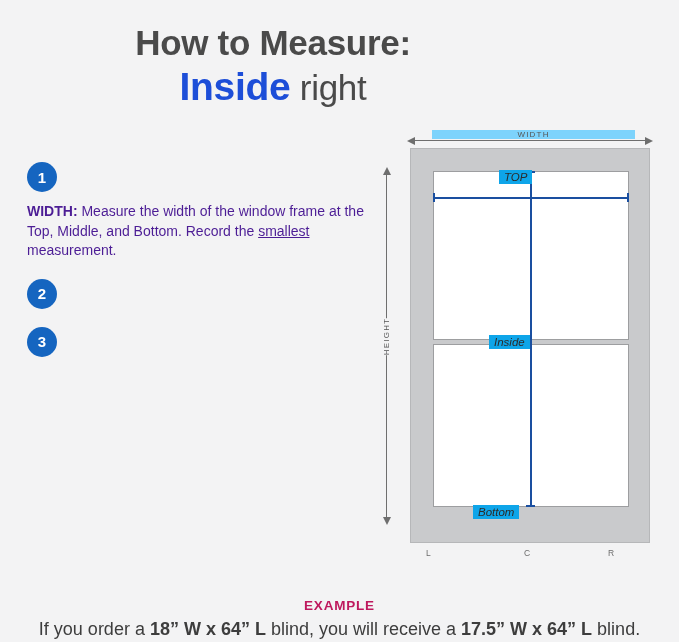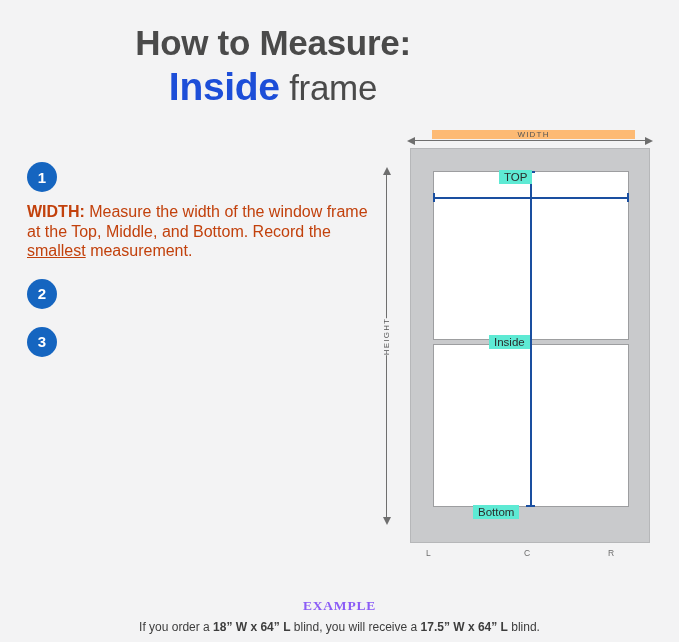--- a/index.html
+++ b/index.html
@@ -70,23 +70,23 @@
     background: #1565c0;
     color: #fff;
     font-size: 15px;
     font-weight: bold;
     display: flex;
     align-items: center;
     justify-content: center;
     margin-bottom: 10px;
   }
   .step-text {
-    font-size: 16px;
+    font-size: 14px;
     line-height: 19.5px;
-    color: #c2410c;
+    color: #4c1d95;
   }
   .step-text b {
     font-weight: bold;
   }
   .step-text u {
     text-decoration: underline;
   }
 
   
   .diagram {
@@ -98,21 +98,21 @@
   }
   .width-label {
     position: absolute;
     left: 60px;
     top: 0px;
     width: 195px;
     text-align: center;
     font-size: 8px;
     letter-spacing: 1.2px;
     color: #555;
-    background: #fdba74;
+    background: #7dd3fc;
     padding: 0 4px;
     z-index: 3;
   }
   .height-label {
     position: absolute;
     left: -4px;
     top: 198px;
     font-size: 8px;
     letter-spacing: 1.2px;
     color: #555;
@@ -173,24 +173,25 @@
   .tick-h {
     position: absolute;
     background: #1a4fa0;
     height: 1.5px;
     width: 9px;
   }
   .pos-label {
     position: absolute;
     font-size: 11.5px;
     color: #2b2b2b;
-    background: #5eead4;
+    background: #0ea5e9;
     padding: 1px 5px;
     z-index: 4;
     white-space: nowrap;
+    font-style: italic;
   }
   .lcr {
     position: absolute;
     font-size: 8.5px;
     color: #6c6c6c;
     top: 418px;
   }
   .arrow-line {
     position: absolute;
     background: #6e6e6e;
@@ -198,42 +199,41 @@
 
   
   .example {
     position: absolute;
     left: 0;
     top: 598px;
     width: 679px;
     text-align: center;
   }
   .example-title {
-    color: #8b5cf6;
+    color: #be185d;
     font-size: 13.5px;
     font-weight: bold;
     letter-spacing: 0.8px;
     margin-bottom: 6px;
-    font-family: Liberation Serif, serif;
   }
   .example-text {
-    font-size: 12px;
+    font-size: 18px;
     color: #3d3d3d;
   }
   .example-text b { font-weight: bold; }
 </style>
 </head>
 <body>
 
 <div class="page">
 
   <div class="title-block">
     <div class="title-line1">How to Measure:</div>
     <div class="title-line2">
-      <span class="title-accent">Inside</span><span class="title-rest"> frame</span>
+      <span class="title-accent">Inside</span><span class="title-rest"> right</span>
     </div>
   </div>
 
   <div class="steps">
 
     <div class="step">
       <div class="badge">1</div>
       <div class="step-text">
         <b>WIDTH:</b><span> Measure the width of the window frame at the Top, Middle, and Bottom. Record the </span><u>smallest</u><span> measurement.</span>
       </div>

